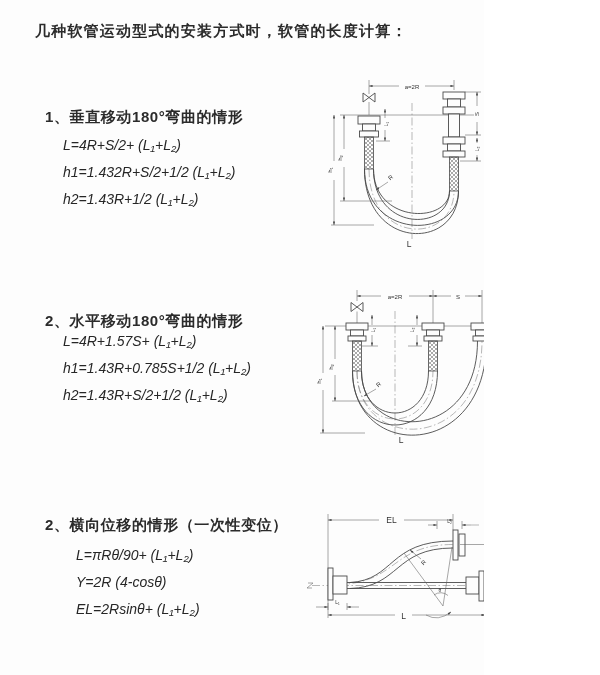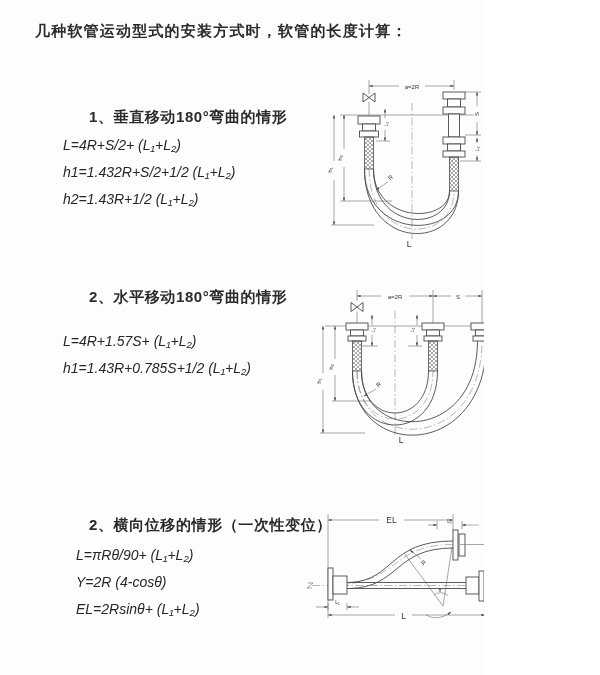--- a/index.html
+++ b/index.html
@@ -1,20 +1,20 @@
 <!DOCTYPE html>
 <html><head>
 <meta charset="utf-8">
 <style>
   html,body{margin:0;padding:0;background:#ffffff;}
   .canvas{position:relative;width:484px;height:675px;background:#fdfdfd;
           font-family:"Liberation Sans","DejaVu Sans",sans-serif;overflow:hidden;}
   .title{position:absolute;left:35px;top:22px;font-size:15px;font-weight:700;
          color:#2b2b2b;letter-spacing:1.2px;}
-  .sec-head{position:absolute;font-size:15px;font-weight:700;color:#2b2b2b;letter-spacing:0.6px;margin-left:44px;}
+  .sec-head{position:absolute;font-size:15px;font-weight:700;color:#2b2b2b;letter-spacing:0.6px;}
   .formulas{position:absolute;color:#262626;font-size:14px;font-style:italic;}
   .formula{height:27px;line-height:27px;white-space:pre;}
   svg{position:absolute;}
   .dl{stroke:#4a4a4a;stroke-width:0.9;fill:none;stroke-linejoin:round;}
   .fw{fill:#fdfdfd;stroke:#4a4a4a;stroke-width:0.9;}
   .tn{stroke:#5f5f5f;stroke-width:0.55;fill:none;}
   .cl{stroke:#707070;stroke-width:0.5;fill:none;stroke-dasharray:8 2.5 1.5 2.5;}
   text.dm{font-size:6px;fill:#333;text-anchor:middle;font-family:"Liberation Sans",sans-serif;}
   text.sm{font-size:5px;fill:#333;text-anchor:middle;font-family:"Liberation Sans",sans-serif;}
   text.big{font-size:8.5px;fill:#333;text-anchor:middle;font-family:"Liberation Sans",sans-serif;}
@@ -123,24 +123,25 @@
     </g>
 
     <g>
       <path class="tn" d="M76,109 L64,117" marker-end="url(#arr1)"></path>
       <text class="dm" x="0" y="0" transform="translate(80,106) rotate(-40)">R</text>
     </g>
 
     <text class="big" x="97" y="174">L</text>
   </svg>
 
-  <div class="sec-head" style="left:45px;top:288px">2、水平移动180°弯曲的情形</div>
+  <div class="sec-head" style="left:45px;top:312px">2、水平移动180°弯曲的情形</div>
   <div class="formulas" style="left:63px;top:328px">
     <div class="formula">L=4R+1.57S+ (L₁+L₂)</div>
     <div class="formula">h1=1.43R+0.785S+1/2 (L₁+L₂)</div>
+    <div class="formula">h2=1.43R+S/2+1/2 (L₁+L₂)</div>
   </div>
 
   <svg style="left:310px;top:283px" width="290" height="182" viewBox="0 0 290 182">
     <defs>
       <marker id="arr2" markerWidth="7" markerHeight="5" refX="6.5" refY="2.5" orient="auto-start-reverse">
         <path d="M0,0.4 L7,2.5 L0,4.6 Z" fill="#4a4a4a"></path>
       </marker>
       <pattern id="hat2" width="4" height="4" patternUnits="userSpaceOnUse">
         <path d="M0,0 L4,4 M4,0 L0,4" stroke="#555" stroke-width="0.5"></path>
       </pattern>

